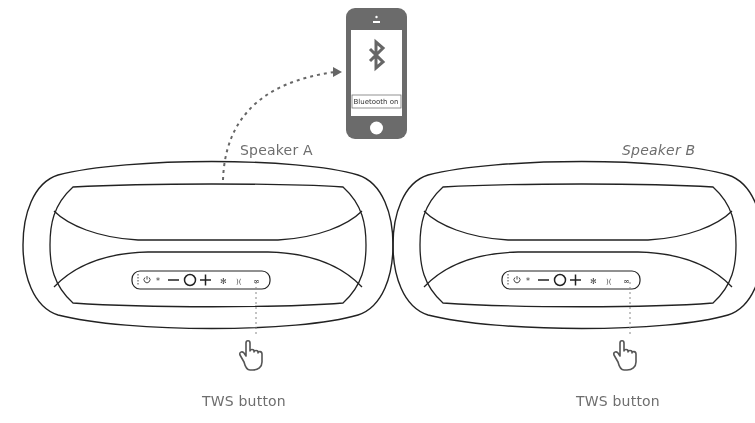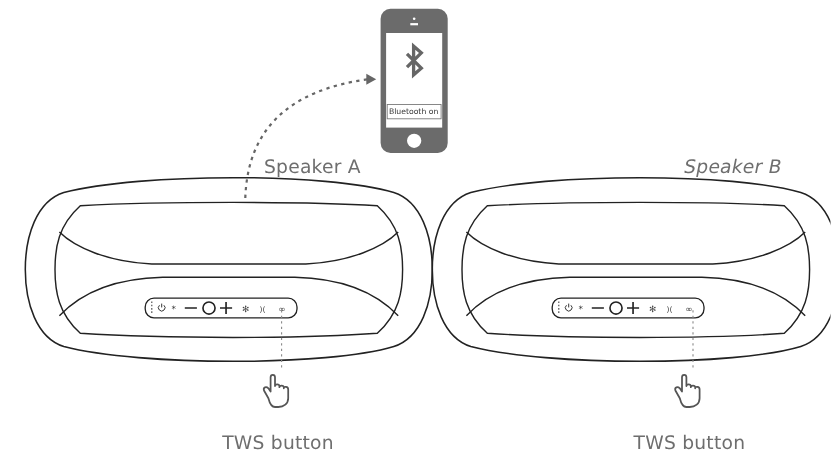--- a/index.html
+++ b/index.html
@@ -1,17 +1,17 @@
 <!DOCTYPE html>
 <html><head>
 <meta charset="utf-8">
 <style>
   html, body { margin:0; padding:0; background:#ffffff; }
   body { width:755px; height:423px; position:relative; overflow:hidden; font-family:"DejaVu Sans", sans-serif; }
-  .label { position:absolute; color:#6e6e6e; font-size:17px; letter-spacing:0.2px; white-space:nowrap; }
+  .label { position:absolute; color:#6e6e6e; font-size:14px; letter-spacing:0.2px; white-space:nowrap; }
   svg { position:absolute; left:0; top:0; }
   .phone-text { position:absolute; left:351px; top:95px; width:50px; height:13px; font-size:7px; color:#333; display:flex; align-items:center; justify-content:center; }
 </style>
 </head>
 <body>
 
 <svg width="755" height="423" viewBox="0 0 755 423">
   <defs>
     <g id="speaker">
 

